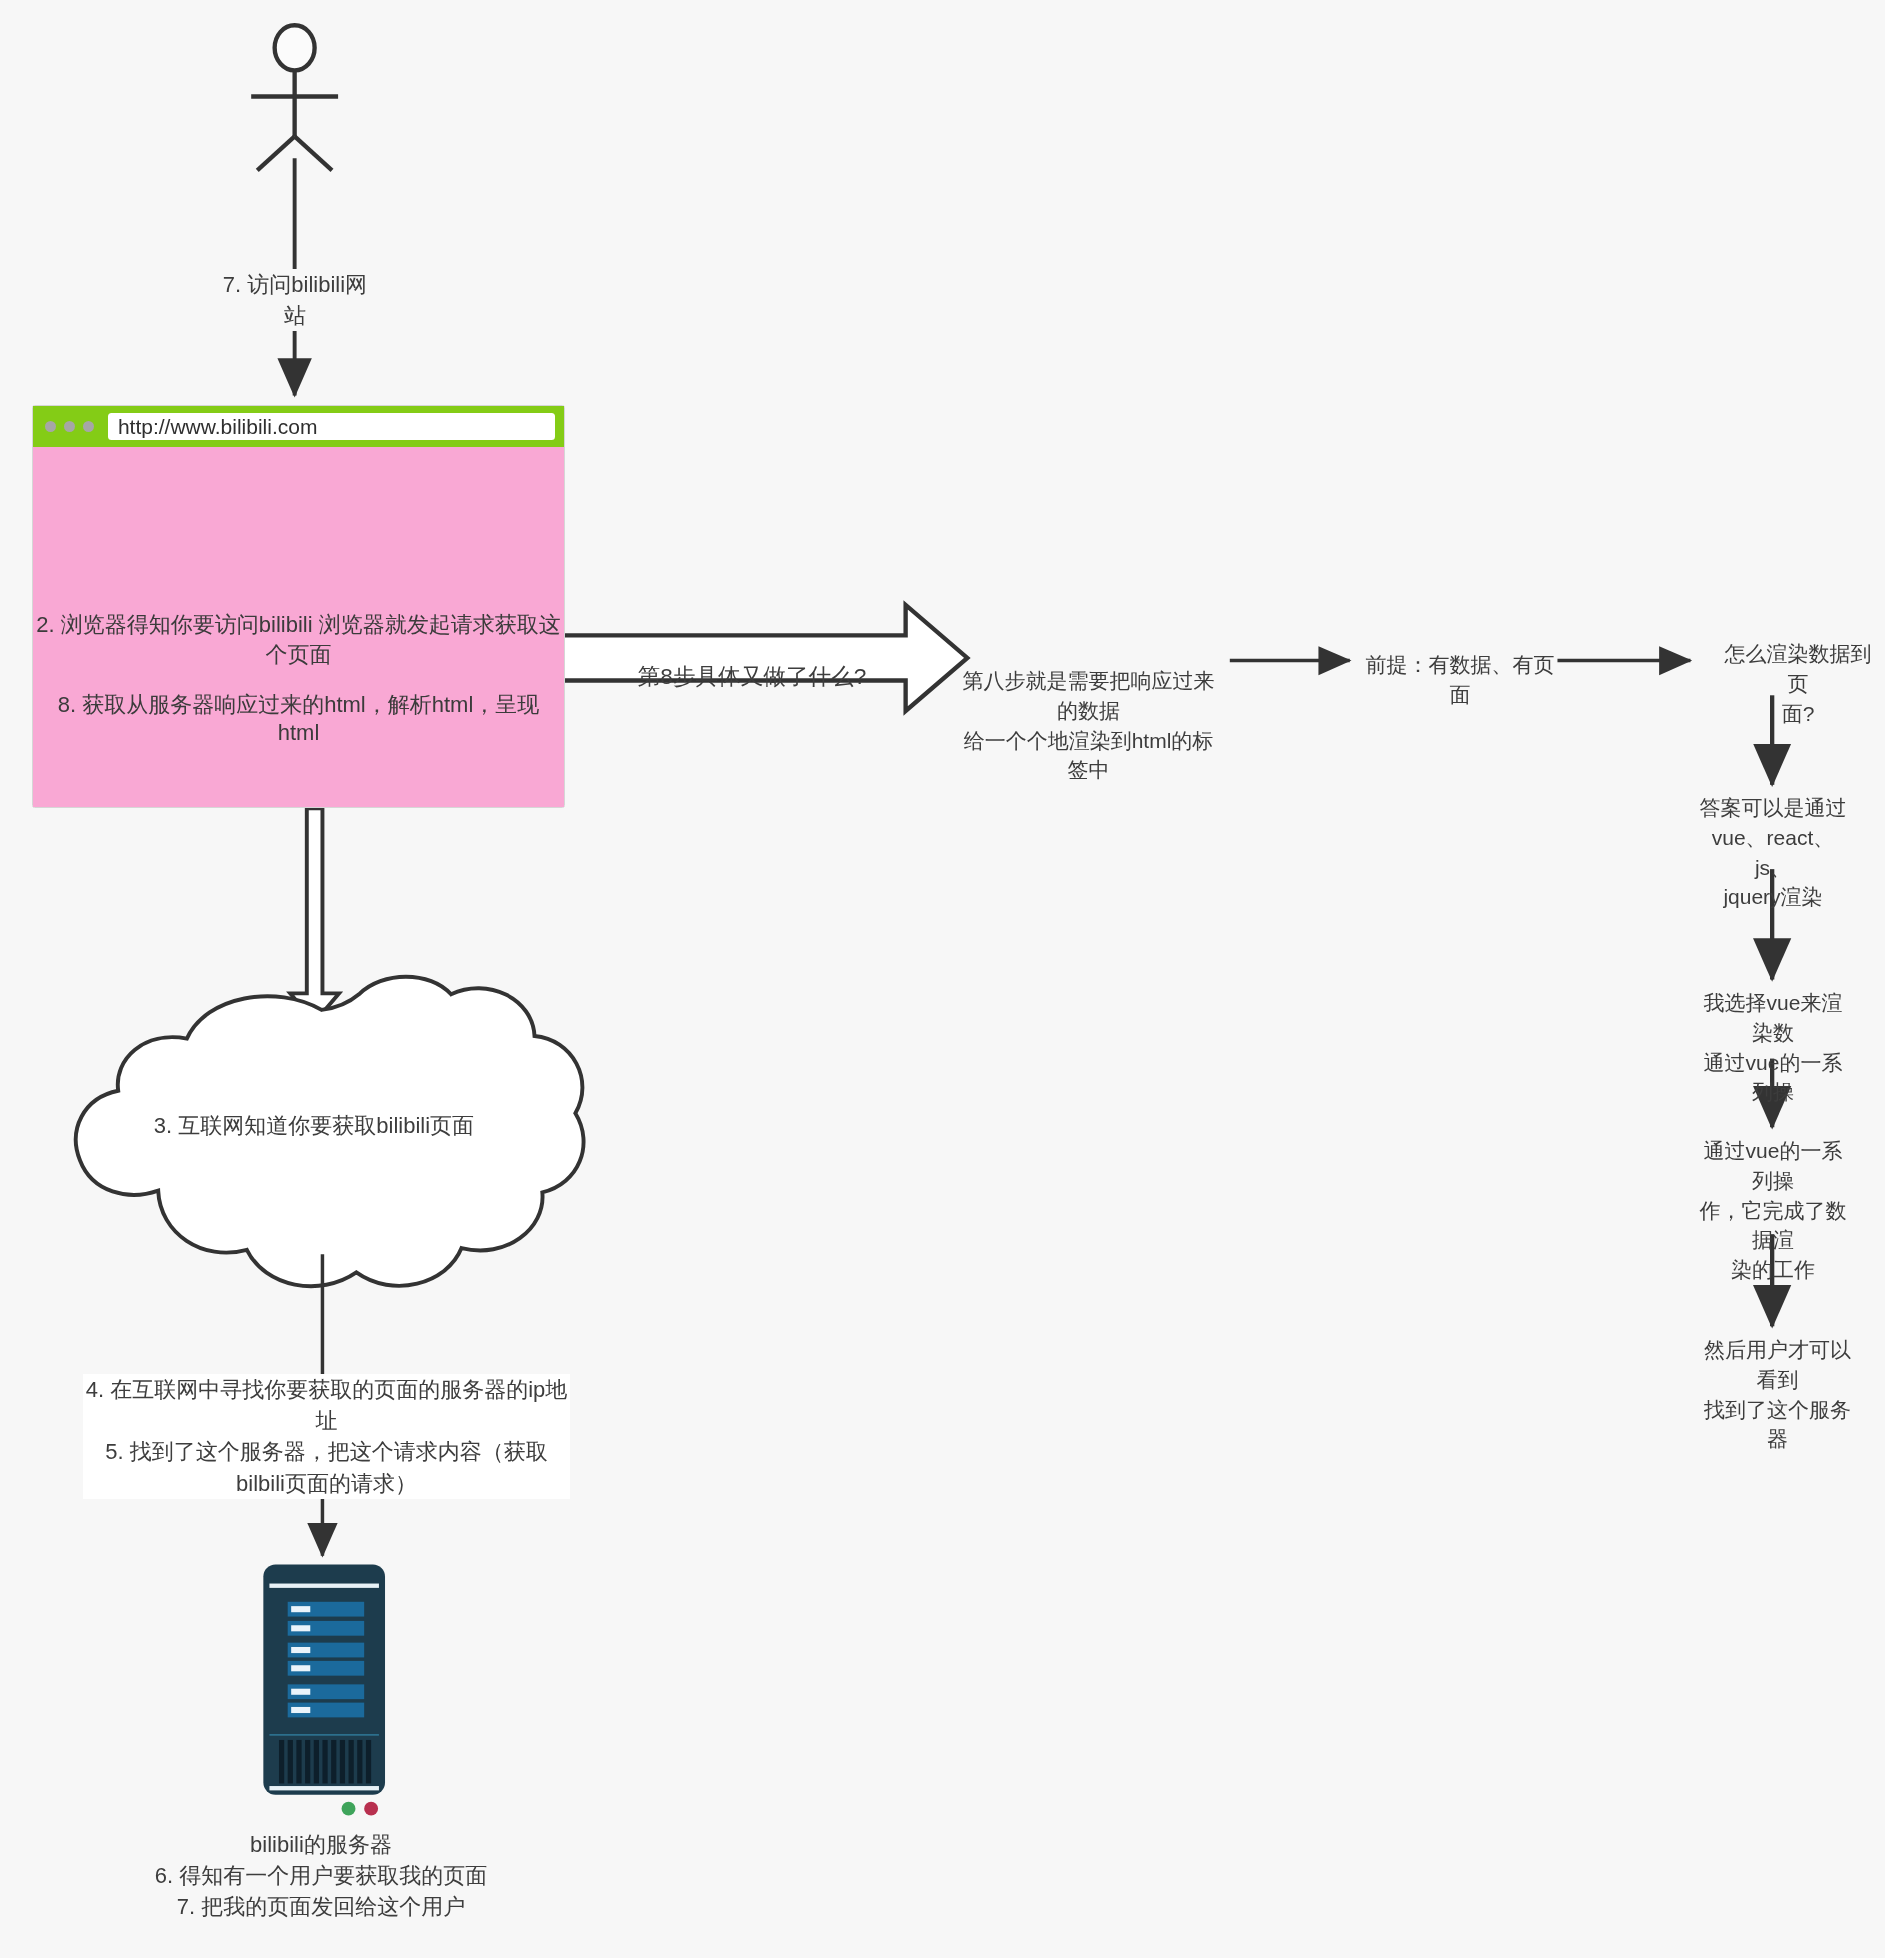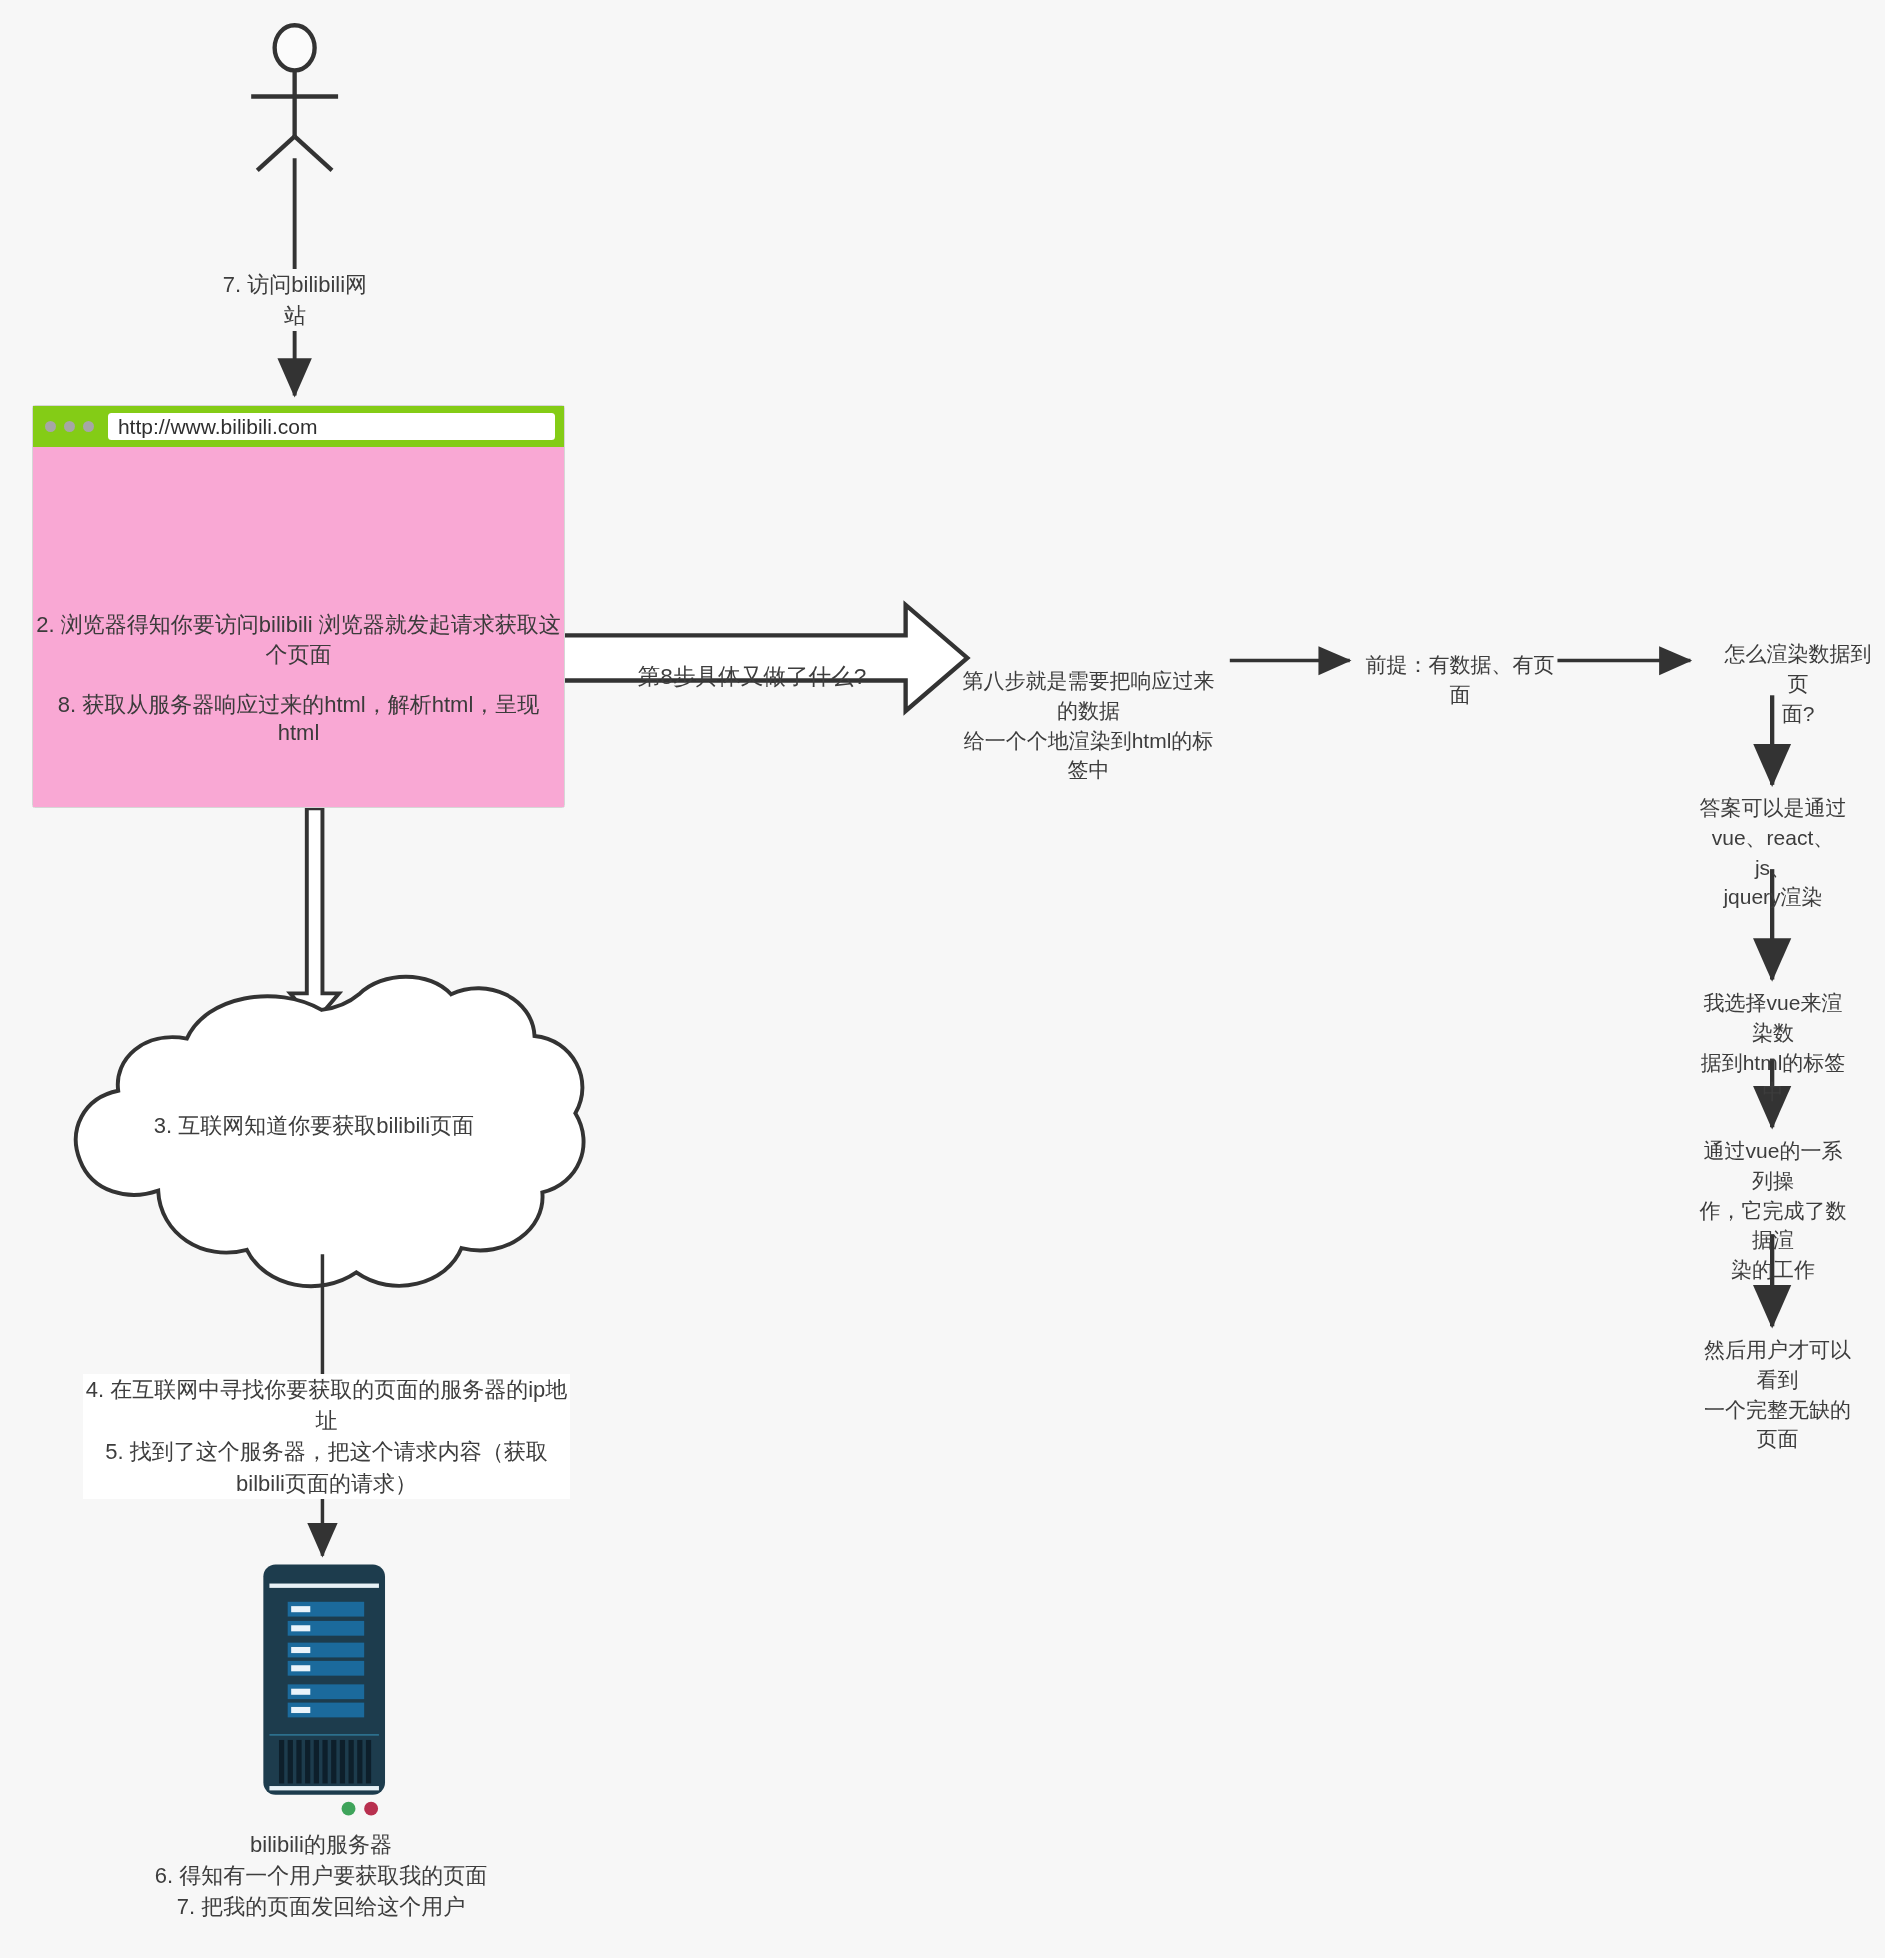--- a/index.html
+++ b/index.html
@@ -204,28 +204,28 @@
 <div class="lbl t24" style="left:1360px; top:650px; width:200px;">前提：有数据、有页面</div>
 
 <div class="lbl t24" style="left:1724px; top:639px; width:148px;">怎么渲染数据到页
 面?</div>
 
 <div class="lbl t24" style="left:1695px; top:793px; width:156px;">答案可以是通过
 vue、react、js、
 jquery渲染</div>
 
 <div class="lbl t24" style="left:1695px; top:988px; width:156px;">我选择vue来渲染数
-据到html的标签中</div>
+通过vue的一系列操</div>
 
 <div class="lbl t24" style="left:1695px; top:1136px; width:156px;">通过vue的一系列操
 作，它完成了数据渲
 染的工作</div>
 
 <div class="lbl t24" style="left:1695px; top:1335px; width:165px;">然后用户才可以看到
-一个完整无缺的页面</div>
+找到了这个服务器</div>
 
 <div class="lbl t25" style="left:140px; top:1110px; width:348px;">3. 互联网知道你要获取bilibili页面</div>
 
 <div class="lbl lbl-white t25" style="left:83px; top:1374px; width:487px;">4. 在互联网中寻找你要获取的页面的服务器的ip地址
 5. 找到了这个服务器，把这个请求内容（获取bilbili页面的请求）</div>
 
 <div class="lbl lbl-bg t25" style="left:130px; top:1829px; width:382px;">bilibili的服务器
 6. 得知有一个用户要获取我的页面
 7. 把我的页面发回给这个用户</div>
 

